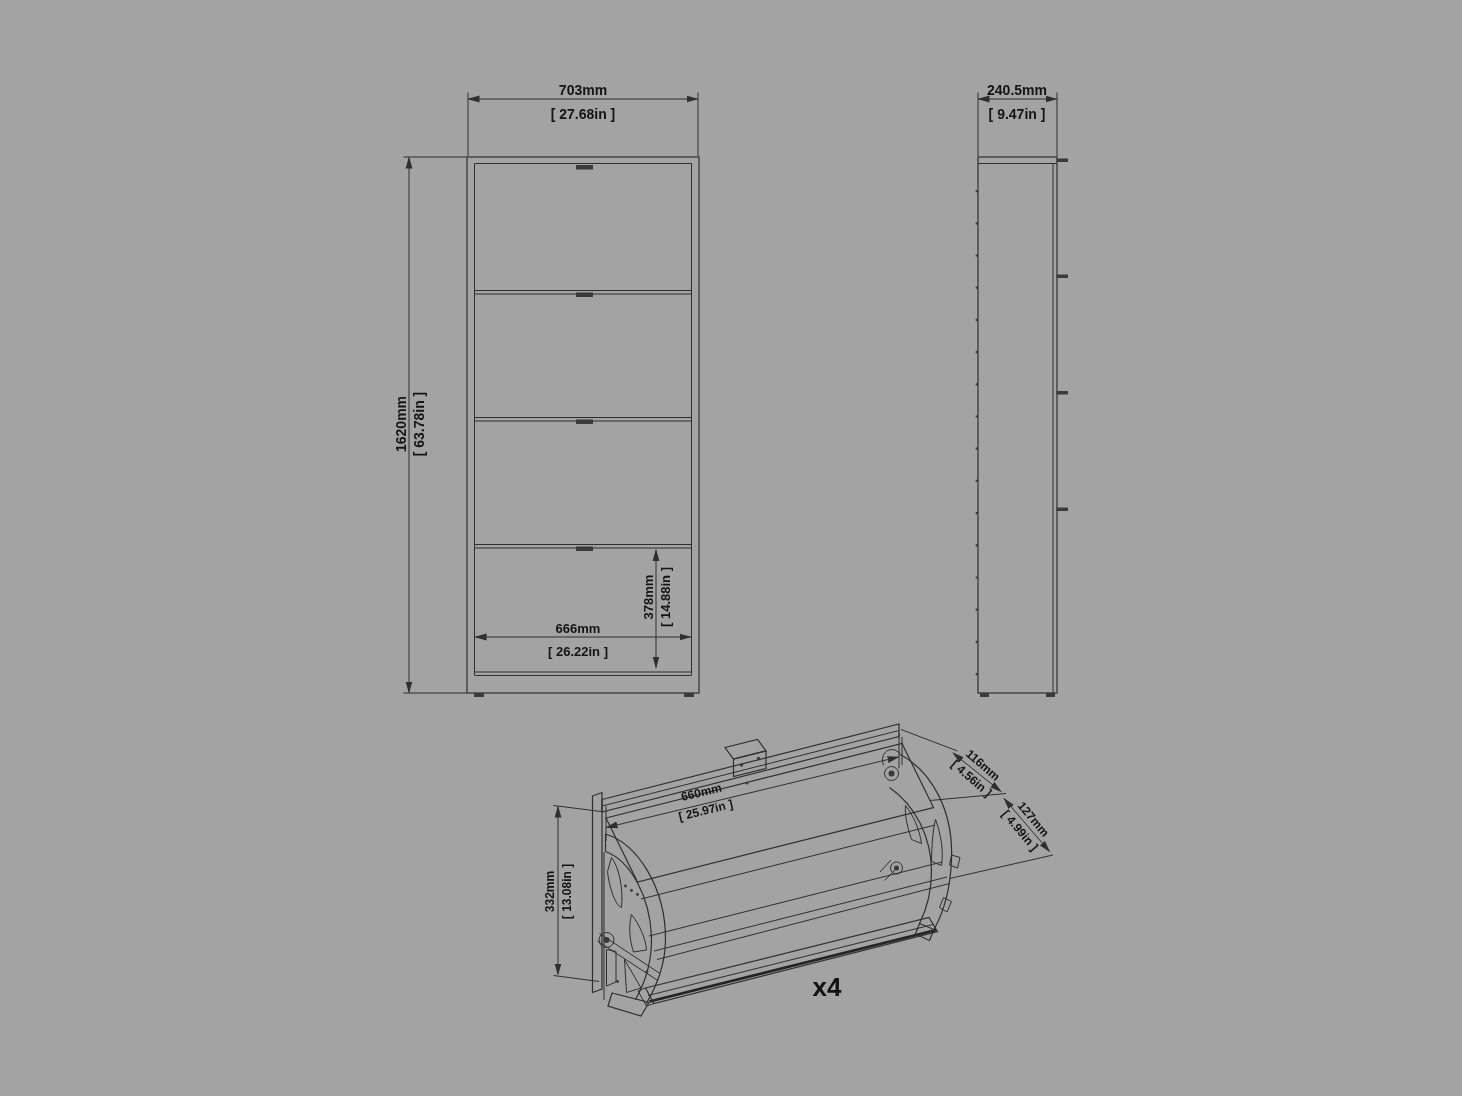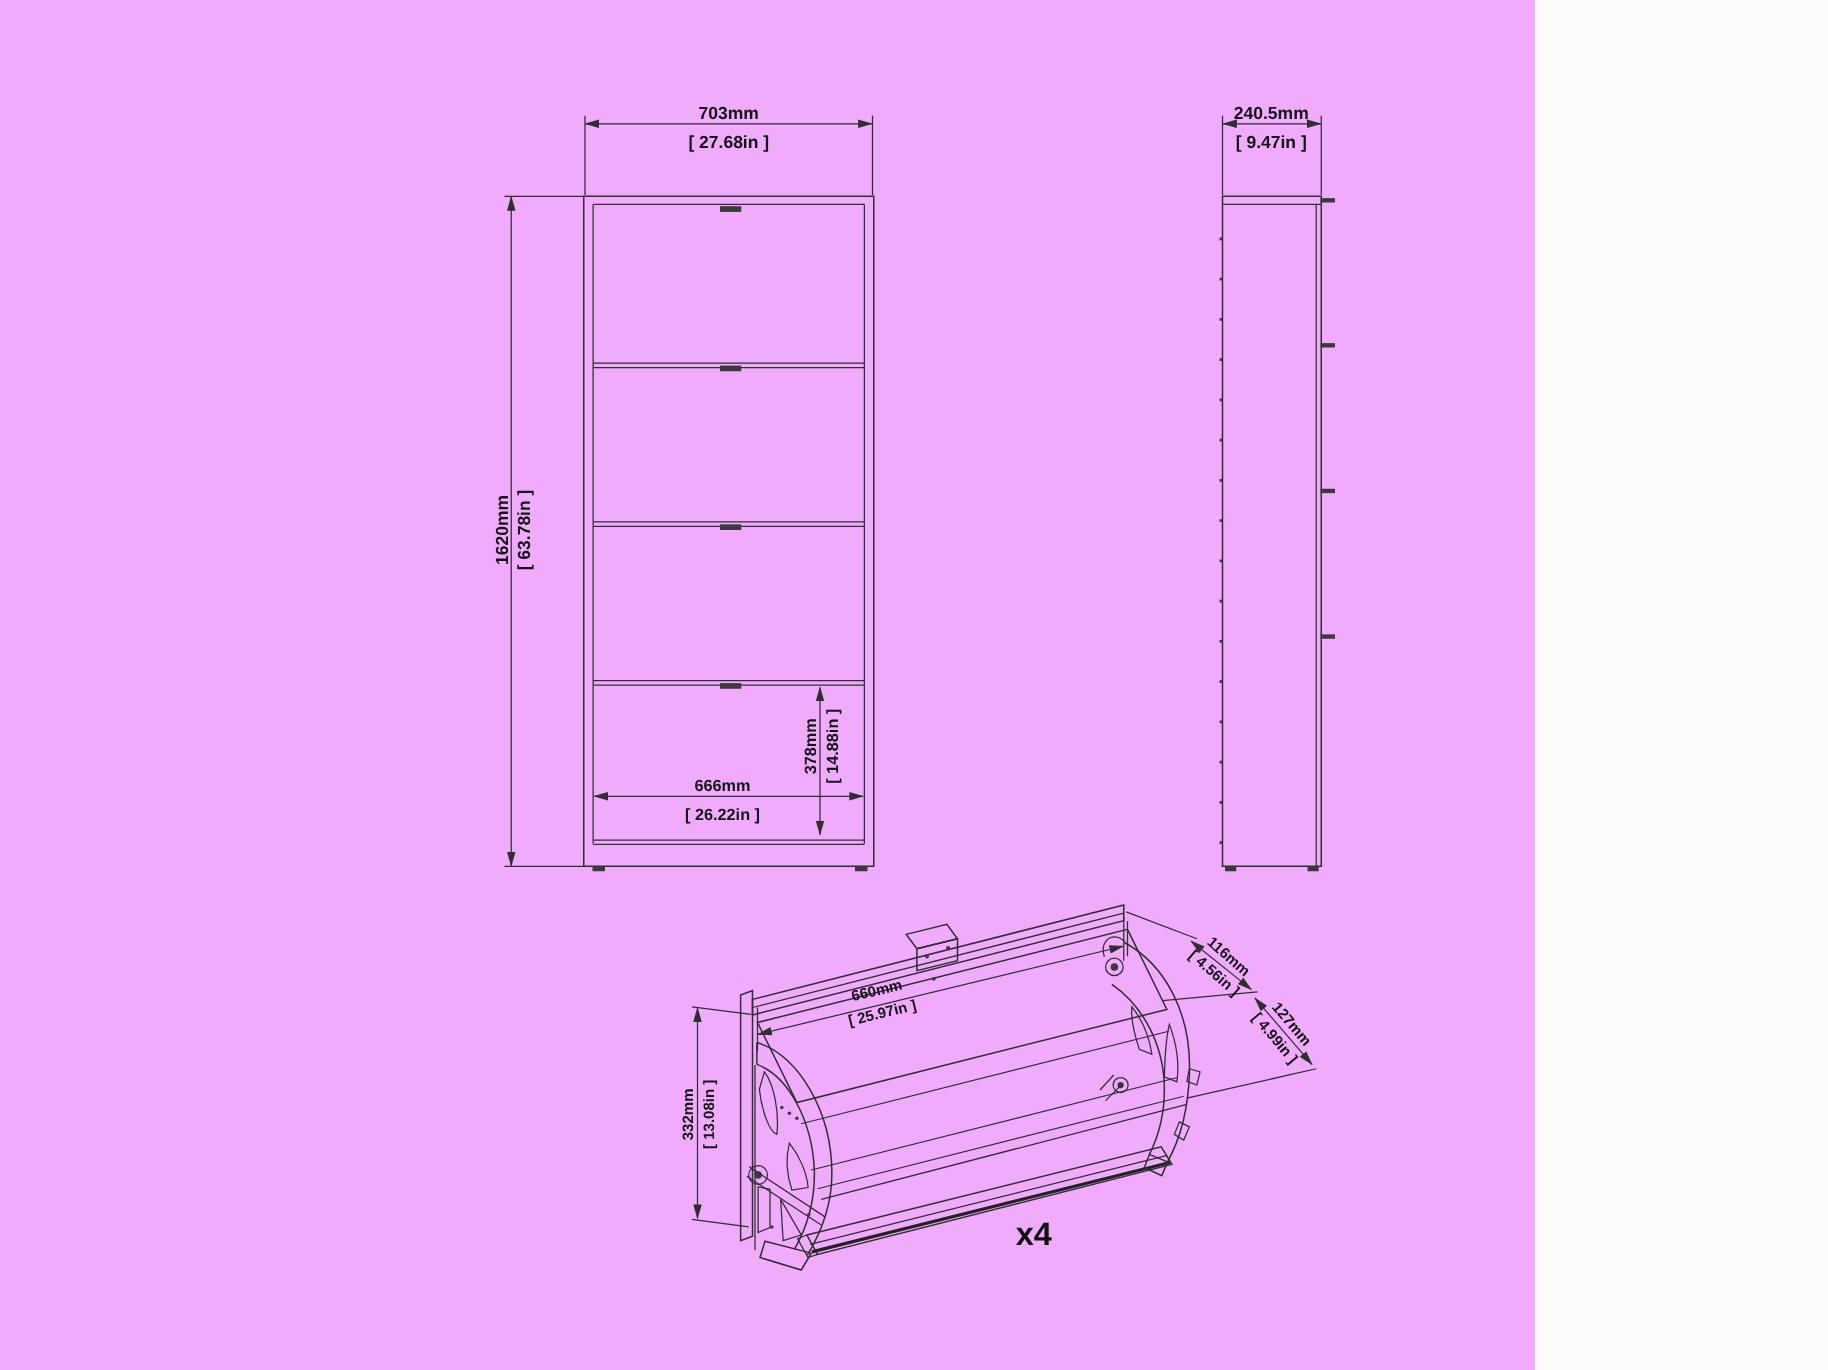--- a/index.html
+++ b/index.html
@@ -1,16 +1,16 @@
 <!DOCTYPE html>
 <html><head>
 <meta charset="utf-8">
 <style>
   html,body{margin:0;padding:0;background:#fbfbfb;}
-  .canvas{position:relative;width:1228px;height:1096px;background:#f0abfc;overflow:hidden;}
+  .canvas{position:relative;width:1462px;height:1096px;background:#a3a3a3;overflow:hidden;}
   svg{position:absolute;left:0;top:0;}
   .ln{stroke:#2f2f2f;stroke-width:1.2;fill:none;}
   .ln-thin{stroke:#2f2f2f;stroke-width:1;fill:none;}
   .ln-heavy{stroke:#232323;stroke-width:2.6;fill:none;}
   .dim-line{stroke:#2f2f2f;stroke-width:1;fill:none;}
   .solid{fill:#3a3a3a;stroke:none;}
   .d14{font-family:"Liberation Sans",sans-serif;font-weight:700;font-size:14px;fill:#141414;}
   .d13{font-family:"Liberation Sans",sans-serif;font-weight:700;font-size:13px;fill:#141414;}
   .d12{font-family:"Liberation Sans",sans-serif;font-weight:700;font-size:12px;fill:#141414;}
   .d26{font-family:"Liberation Sans",sans-serif;font-weight:700;font-size:26px;fill:#111111;}

